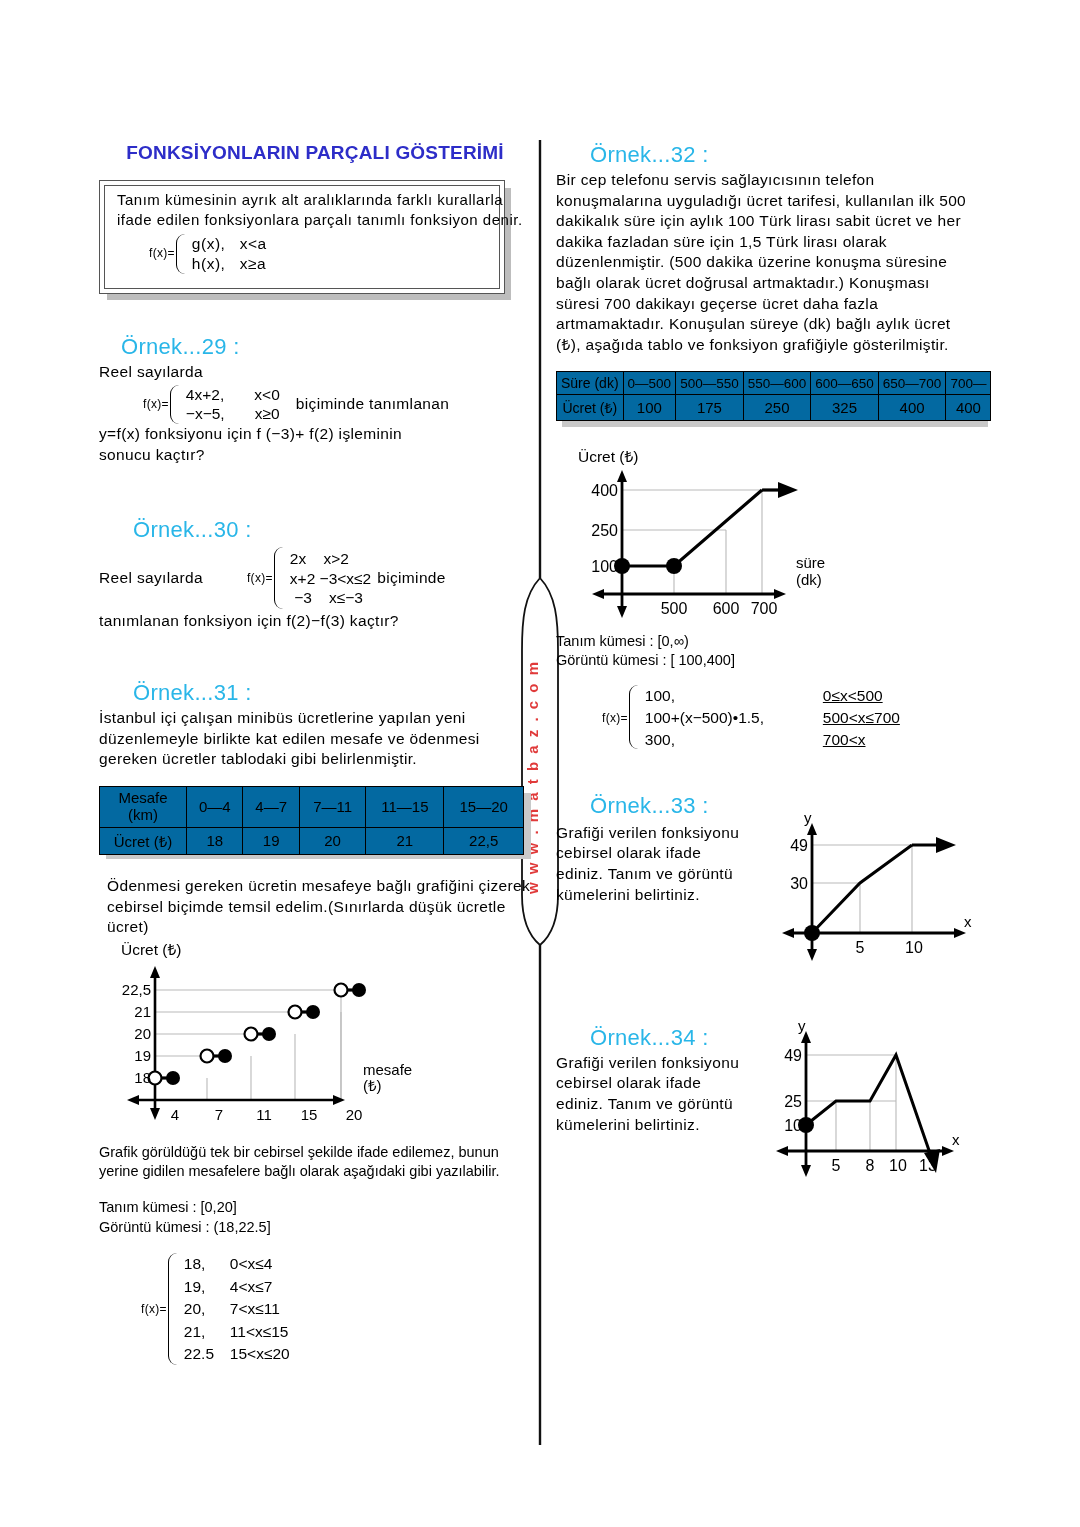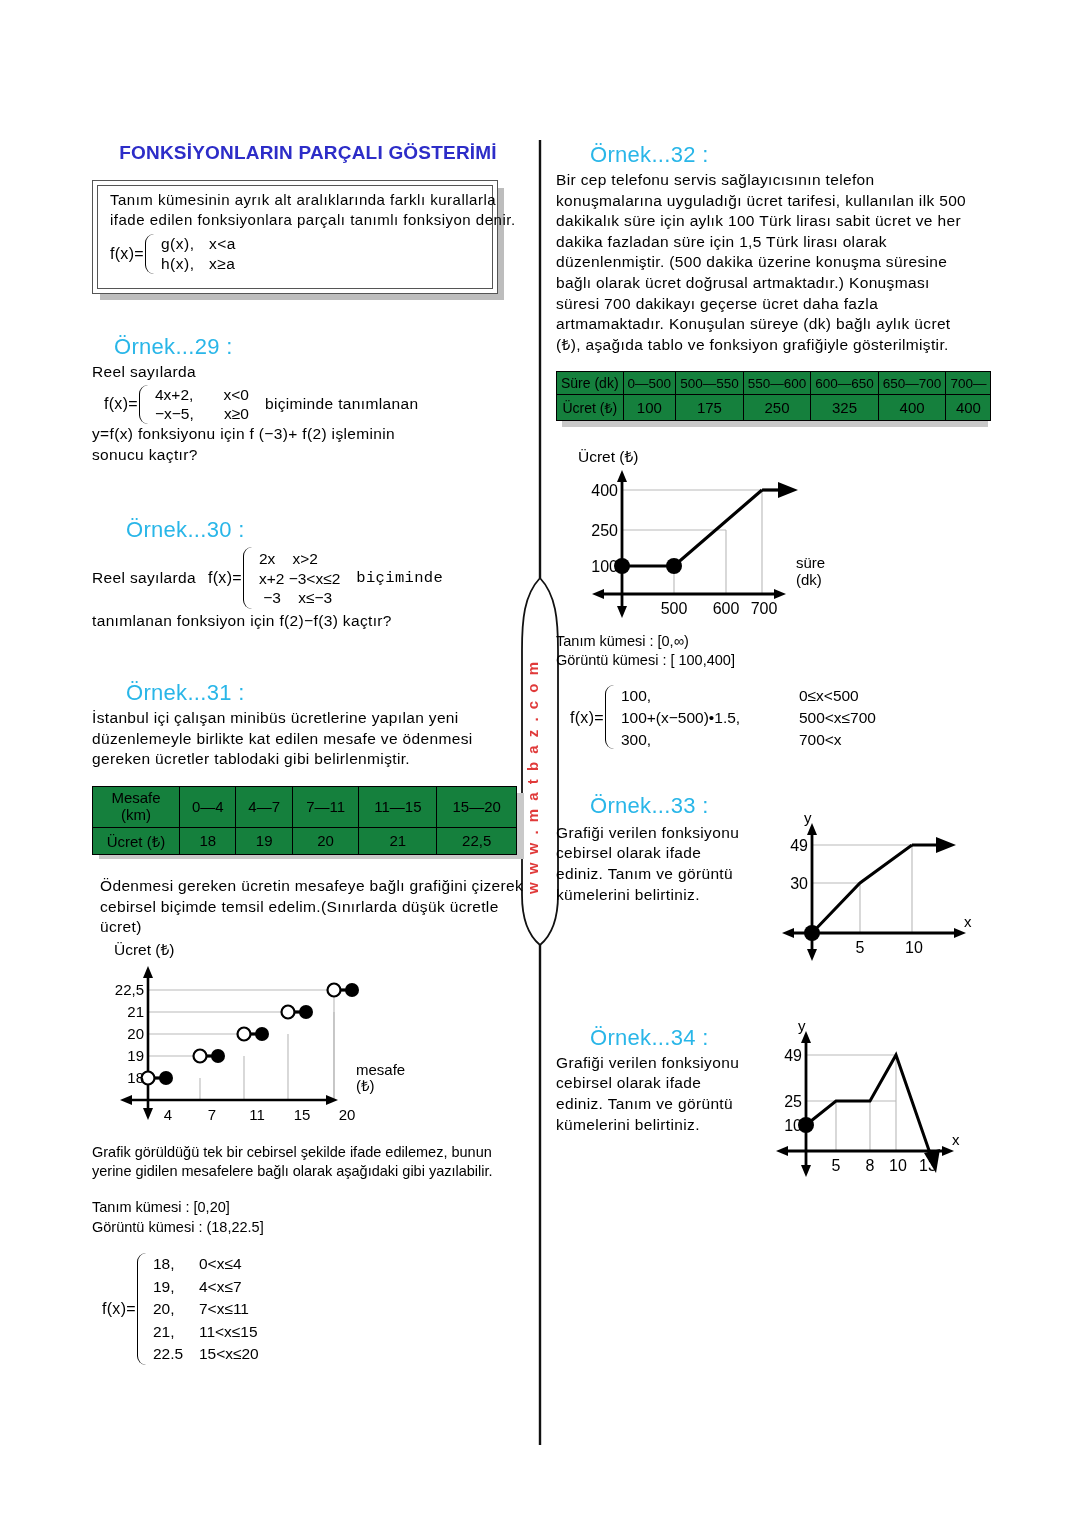--- a/index.html
+++ b/index.html
@@ -15,21 +15,21 @@
 
   
   .header{position:absolute;left:92px;top:103px;width:896px;height:34px;}
   .hdr-left{position:absolute;left:0;top:0;font-size:13.5px;font-weight:bold;color:#d40000;letter-spacing:.1px;}
   .hdr-mid{position:absolute;left:600px;top:1px;font-size:12.5px;color:#d40000;}
   .hdr-right{position:absolute;right:0;top:0;font-size:13px;font-weight:bold;color:#1a3fc4;}
   .hdr-rule{position:absolute;left:0;top:22px;width:896px;height:0;border-top:1.6px solid #5b5b5b;}
   .hdr-rule2{position:absolute;left:0;top:27px;width:896px;height:0;border-top:1.2px solid #8a8a8a;}
 
   
-  .col-left{position:absolute;left:92px;top:142px;width:432px;}
+  .col-left{position:absolute;left:99px;top:142px;width:432px;}
   .col-right{position:absolute;left:556px;top:142px;width:432px;}
 
   
   .divider{position:absolute;left:0;top:0;width:1080px;height:1527px;pointer-events:none;}
 
   
   .watermark{
     position:absolute;left:524px;top:660px;
     width:28px;
     font-size:15px;font-weight:bold;color:#e03a3a;
@@ -59,33 +59,33 @@
 
   
   .defbox-wrap{position:relative;margin-top:16px;height:126px;}
   .defbox-shadow{position:absolute;left:8px;top:8px;width:404px;height:112px;background:#bdbdbd;}
   .defbox-outer{position:absolute;left:0;top:0;width:404px;height:112px;border:1.4px solid #555;background:#fff;}
   .defbox-inner{position:absolute;left:4px;top:4px;right:4px;bottom:4px;border:1.4px solid #555;background:#fff;}
   .defbox-text{position:absolute;left:18px;top:10px;right:8px;font-size:15px;line-height:1.33;letter-spacing:.5px;}
 
   
   .pw{display:inline-flex;align-items:center;vertical-align:middle;}
-  .pw-lhs{font-size:16px;letter-spacing:.3px;}
+  .pw-lhs{font-size:12px;letter-spacing:.3px;margin-left:32px;}
   .pw-brace{
     display:inline-block;width:12px;
     border-left:1.6px solid #000;
     border-top-left-radius:9px;border-bottom-left-radius:9px;
     margin:0 3px 0 1px;
     align-self:stretch;
   }
   .pw-rows{display:inline-block;font-size:15.5px;line-height:1.28;}
   .pw-row{white-space:pre;}
 
   
-  table.tbl{border-collapse:collapse;background:#15803d;}
+  table.tbl{border-collapse:collapse;background:#0369a1;}
   table.tbl td{
     border:1.3px solid #000;
     text-align:center;
     font-size:15px;
     padding:3px 4px;
     white-space:nowrap;
   }
   .tbl-wrap{position:relative;}
   .tbl-shadow{position:absolute;background:#c9c9c9;}
 
@@ -153,21 +153,21 @@
         <span class="body-txt">Reel sayılarda</span>
         <span class="pw" style="margin-left:12px;">
           <span class="pw-lhs">f(x)=</span>
           <span class="pw-brace" style="height:62px;"></span>
           <span class="pw-rows">
             <span class="pw-row"><span>2x</span>&nbsp;&nbsp;&nbsp;&nbsp;<span>x&gt;2</span></span><br>
             <span class="pw-row"><span>x+2</span>&nbsp;<span>−3&lt;x≤2</span></span><br>
             <span class="pw-row">&nbsp;<span>−3</span>&nbsp;&nbsp;&nbsp;&nbsp;<span>x≤−3</span></span>
           </span>
         </span>
-        <span class="body-txt" style="margin-left:16px;font-family:Liberation Mono, monospace;">biçiminde</span>
+        <span class="body-txt" style="margin-left:6px;">biçiminde</span>
       </div>
       <div class="body-txt" style="margin-top:2px;">tanımlanan fonksiyon için f(2)−f(3) kaçtır?</div>
     </div>
 
     <div style="margin-top:48px;">
       <div class="ornek" style="margin-left:34px;">Örnek...31 :</div>
       <div class="body-txt" style="margin-top:2px;">İstanbul içi çalışan  minibüs ücretlerine yapılan yeni düzenlemeyle birlikte kat edilen mesafe ve ödenmesi gereken ücretler tablodaki gibi belirlenmiştir.</div>
 
       
       <div class="tbl-wrap" style="margin-top:16px;height:76px;">
@@ -359,21 +359,21 @@
           <div>(dk)</div>
         </div>
       </div>
 
       <div class="small-txt" style="margin-top:14px;">Tanım kümesi    :   [0,∞)</div>
       <div class="small-txt">Görüntü kümesi  :  [ 100,400]</div>
 
       <div class="pw" style="margin-top:14px;margin-left:14px;">
         <span class="pw-lhs">f(x)=</span>
         <span class="pw-brace" style="height:64px;"></span>
-        <span class="pw-rows" style="line-height:1.42;">
+        <span class="pw-rows" style="line-height:1.42;text-decoration:underline;">
           <span class="pw-row"><span style="display:inline-block;width:178px">100,</span><span>0≤x&lt;500</span></span><br>
           <span class="pw-row"><span style="display:inline-block;width:178px">100+(x−500)•1.5,</span><span>500&lt;x≤700</span></span><br>
           <span class="pw-row"><span style="display:inline-block;width:178px">300,</span><span>700&lt;x</span></span>
         </span>
       </div>
     </div>
 
     <div style="margin-top:42px;">
       <div class="ornek" style="margin-left:34px;">Örnek...33 :</div>
       <div style="display:flex;align-items:flex-start;margin-top:4px;">

